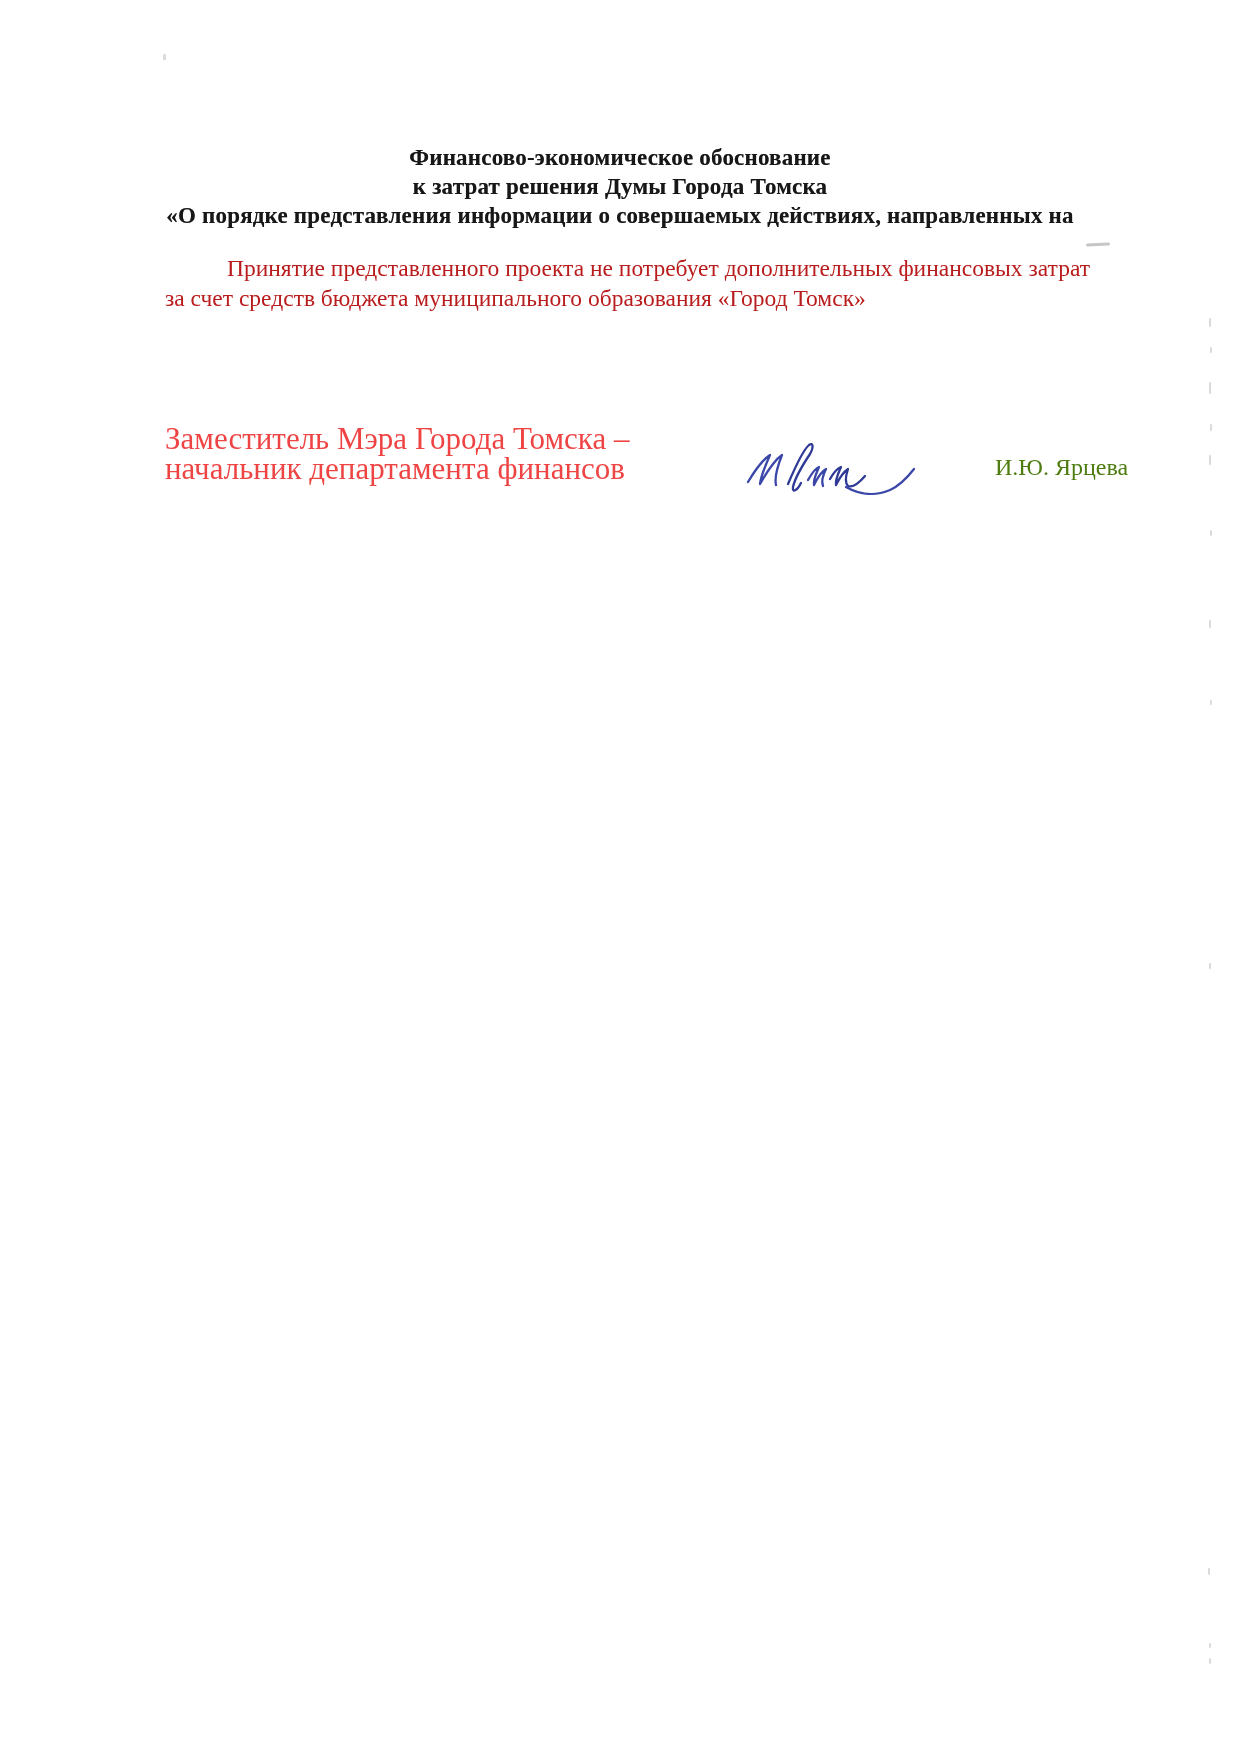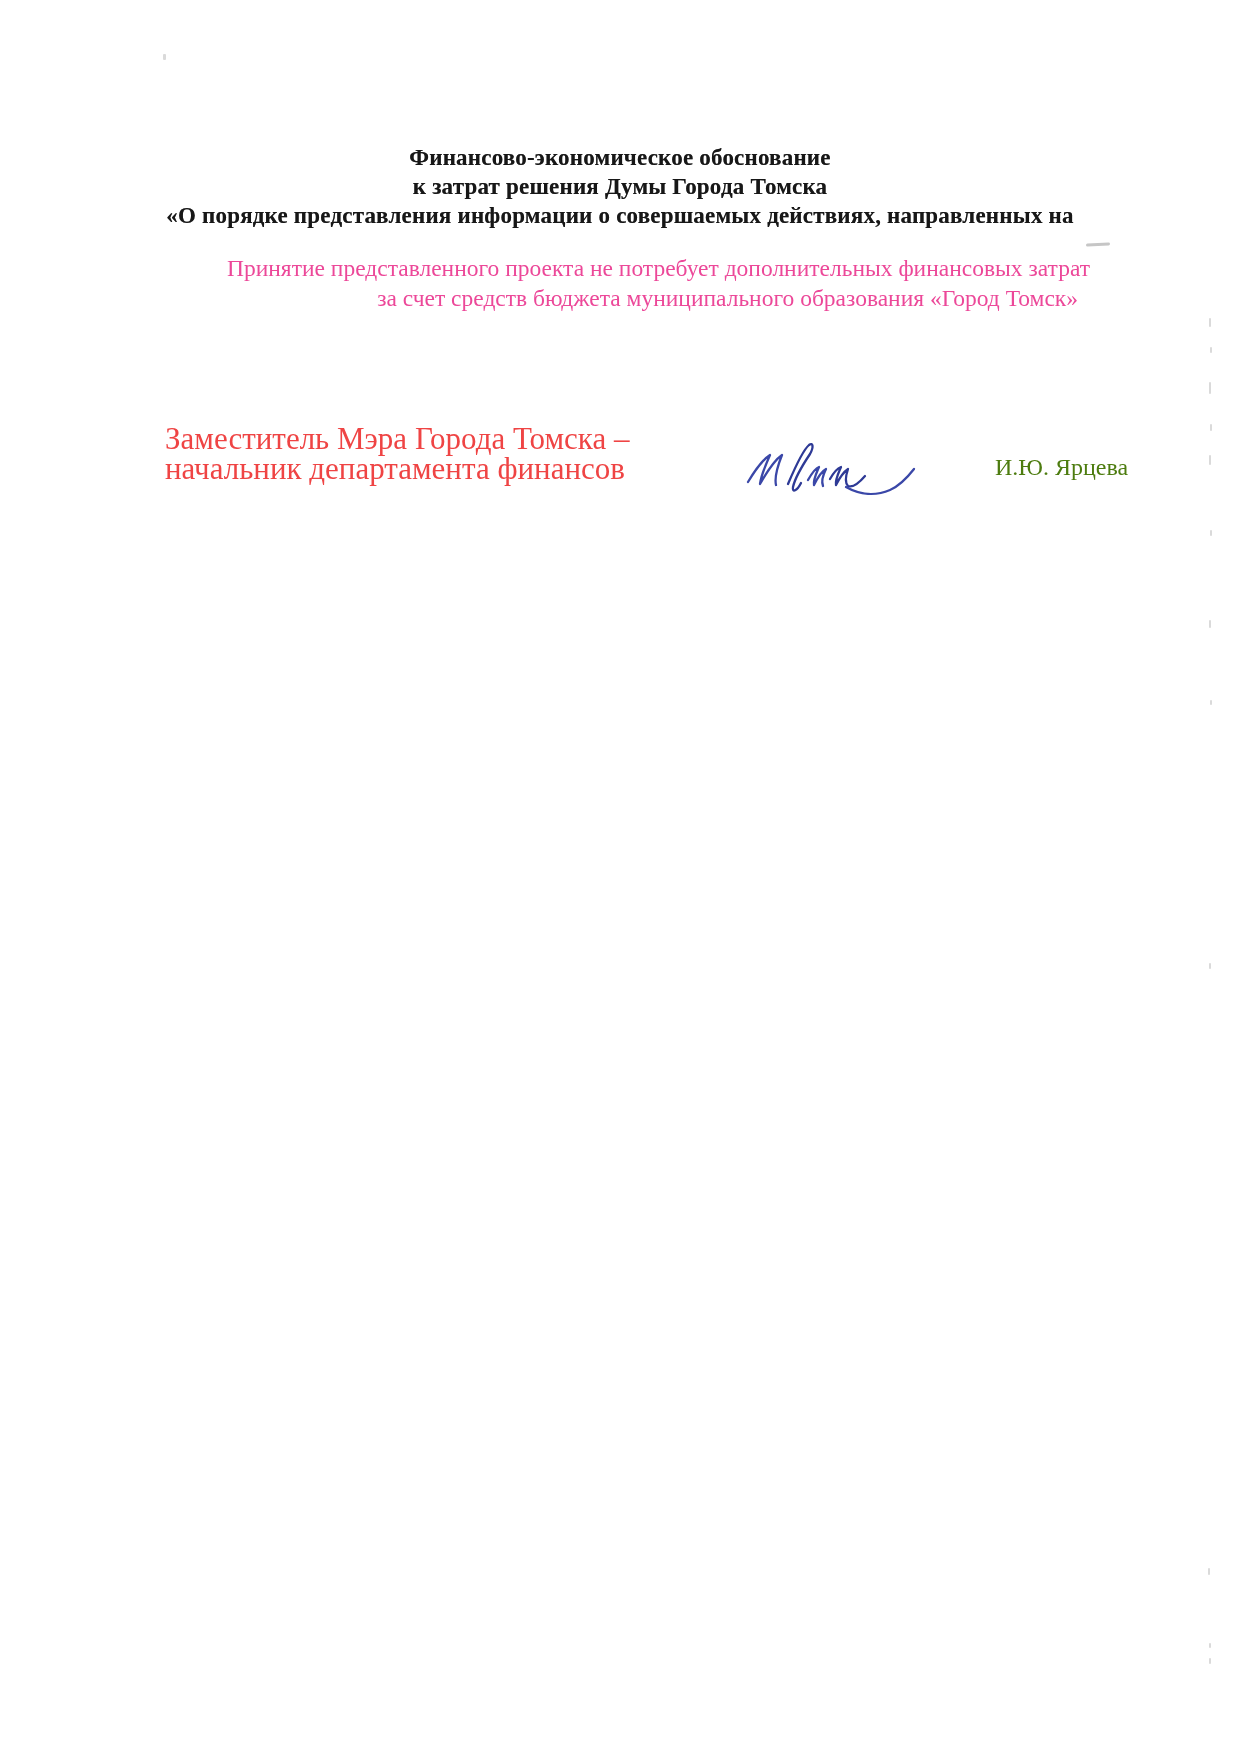--- a/index.html
+++ b/index.html
@@ -38,31 +38,31 @@
     text-shadow: 0 0 0.4px rgba(20,20,20,0.55);
   }
   
   .body-block {
     position: absolute;
     top: 253px;
     left: 165px;
     width: 913px;
     font-size: 23.5px;
     line-height: 30px;
-    color: #ec4899;
+    color: #b91c1c;
   }
   .body-line-justified {
     text-indent: 62px;
     text-align: justify;
     text-align-last: justify;
     white-space: nowrap;
     
   }
   .body-line {
-    text-align: right;
+    text-align: left;
     white-space: nowrap;
   }
   
   .signoff-position {
     position: absolute;
     top: 396px;
     left: 165px;
     font-size: 31px;
     line-height: 30px;
     color: #ef4444;

